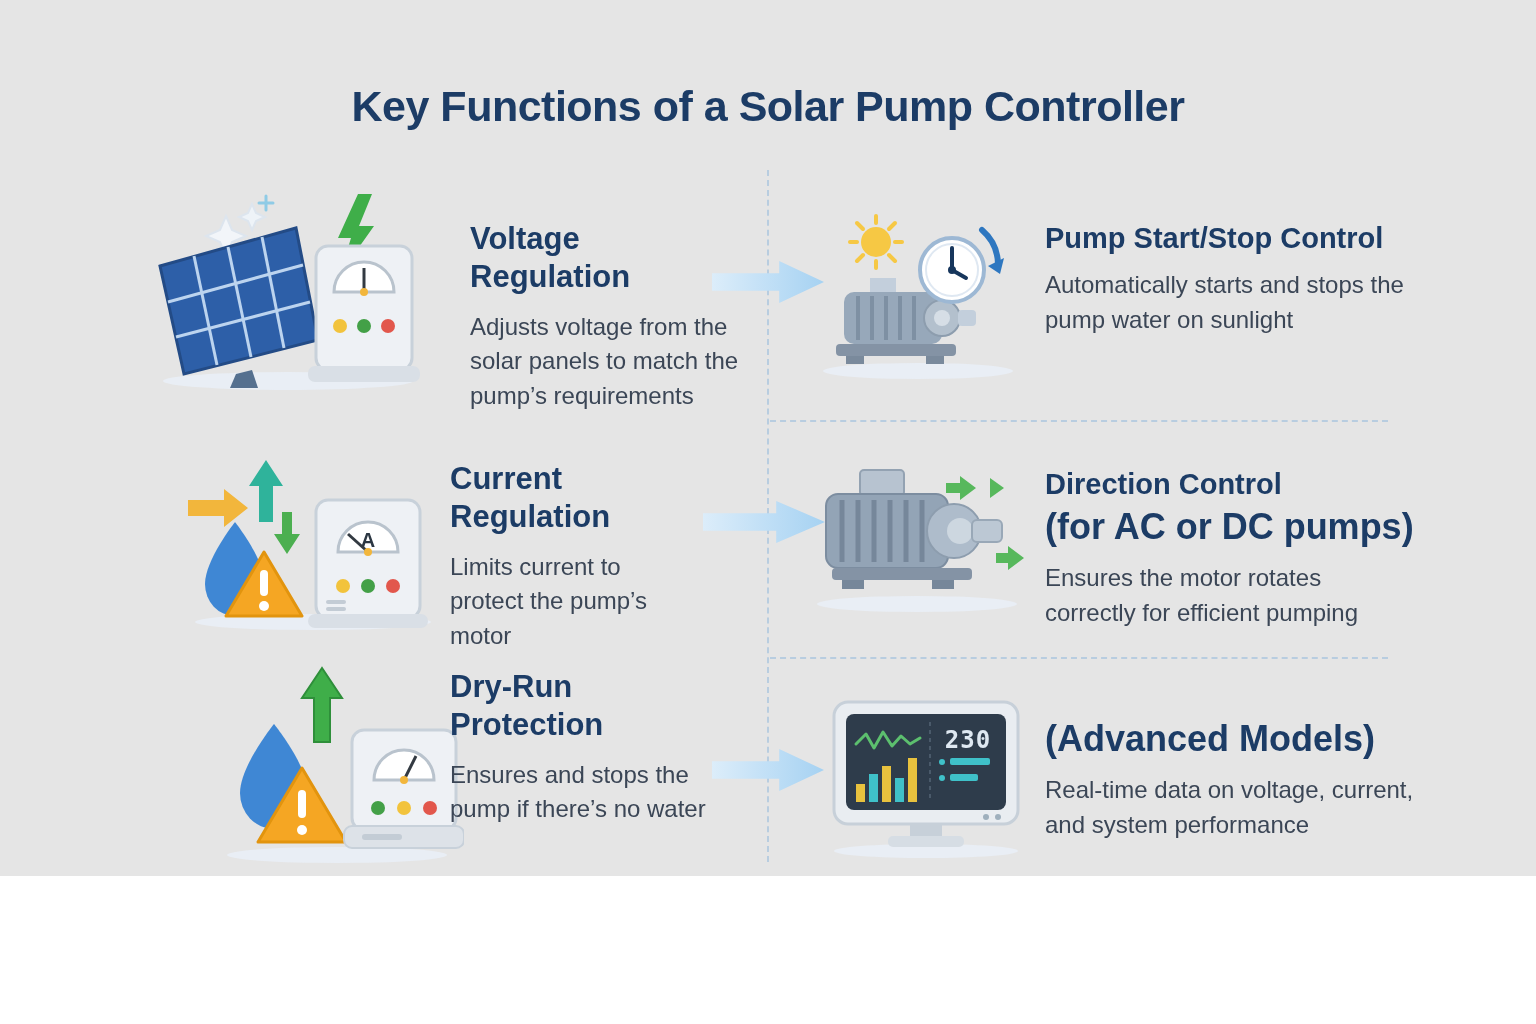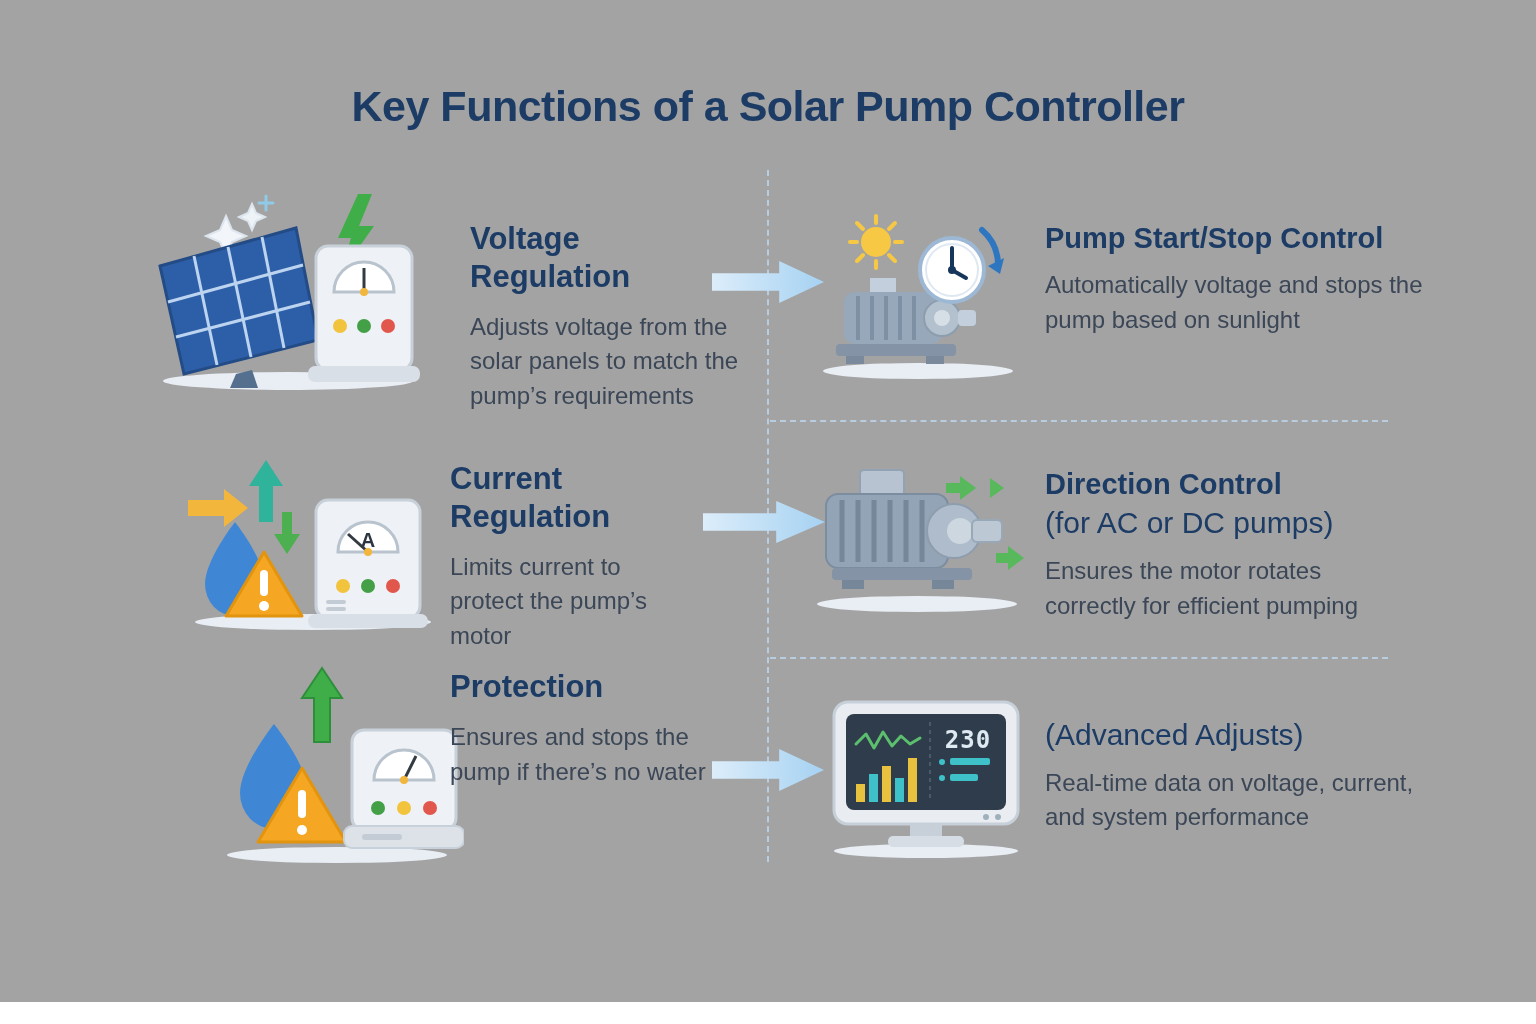--- a/index.html
+++ b/index.html
@@ -1,33 +1,33 @@
 <!DOCTYPE html>
 <html><head>
 <meta charset="utf-8">
 <style>
   html,body{margin:0;padding:0;background:#ffffff;}
   .canvas{
-    position:relative;width:1536px;height:1002px;background:#a3a3a3;
+    position:relative;width:1536px;height:876px;background:#e5e5e5;
     font-family:"Liberation Sans", sans-serif;overflow:hidden;
   }
   .title{
     position:absolute;left:0;top:82px;width:100%;text-align:center;
     font-size:43px;font-weight:700;color:#1c3c66;letter-spacing:-0.5px;margin:0;
   }
   .vline{position:absolute;left:767px;top:170px;height:692px;border-left:2px dashed #b8cde0;}
   .hline{position:absolute;left:770px;width:618px;border-top:2px dashed #b8cde0;}
   .hline1{top:420px;} .hline2{top:657px;}
   .icon-box{position:absolute;}
   .icon-box svg{display:block;}
   .txt{position:absolute;}
   .h-left{margin:0 0 14px 0;font-size:31px;font-weight:700;color:#1c3c66;line-height:1.22;}
   .h-left .line{display:block;}
   .h-right{margin:0;font-size:29px;font-weight:700;color:#1c3c66;line-height:1.25;}
-  .sub-right{display:block;font-size:30px;font-weight:400;color:#1c3c66;line-height:1.25;margin-top:2px;}
+  .sub-right{display:block;font-size:36px;font-weight:700;color:#1c3c66;line-height:1.25;margin-top:2px;}
   .desc{margin:12px 0 0 0;font-size:24px;color:#3b4656;line-height:1.45;}
   .w-l1{max-width:300px;} .w-l2{max-width:250px;} .w-l3{max-width:272px;}
   .w-r1{max-width:392px;} .w-r2{max-width:360px;} .w-r3{max-width:382px;}
   .flow-arrow{
     position:absolute;width:112px;height:44px;z-index:5;
     background:linear-gradient(to right,#dcedfa,#a6d2f2);
     clip-path:polygon(0% 30%,60% 30%,60% 2%,100% 50%,60% 98%,60% 70%,0% 70%);
   }
   .ammeter-letter{font-family:"Liberation Sans",sans-serif;font-weight:bold;font-size:20px;}
   .monitor-digits{font-family:"DejaVu Sans Mono",monospace;font-weight:bold;font-size:24px;letter-spacing:1px;}
@@ -111,21 +111,21 @@
       <line x1="134" y1="62" x2="134" y2="40" stroke="#17365c" stroke-width="4" stroke-linecap="round"></line>
       <line x1="134" y1="62" x2="148" y2="70" stroke="#17365c" stroke-width="4" stroke-linecap="round"></line>
       <circle cx="134" cy="62" r="4" fill="#17365c"></circle>
       <rect x="18" y="136" width="120" height="12" rx="4" fill="#8493a5"></rect>
       <rect x="28" y="148" width="18" height="8" fill="#7a8a9c"></rect>
       <rect x="108" y="148" width="18" height="8" fill="#7a8a9c"></rect>
     </svg>
   </div>
   <div class="txt" style="left:1045px;top:220px;">
     <h2 class="h-right">Pump Start/Stop Control</h2>
-    <p class="desc w-r1">Automatically voltage and stops the pump based on sunlight</p>
+    <p class="desc w-r1">Automatically starts and stops the pump water on sunlight</p>
   </div>
 
   <div class="icon-box" style="left:178px;top:448px;">
     <svg width="272" height="188" viewBox="0 0 272 188">
       <ellipse cx="135" cy="174" rx="118" ry="8" fill="#e9eef5"></ellipse>
       <path d="M10,52 h36 v-11 l24,19 -24,19 v-11 h-36 z" fill="#f2b63c"></path>
       <path d="M88,12 l17,26 h-10 v36 h-14 v-36 h-10 z" fill="#2fb39b"></path>
       <path d="M114,64 v22 h8 l-13,20 -13,-20 h8 v-22 z" fill="#4caf50"></path>
       <path d="M57,74 C57,74 27,112 27,136 a30,32 0 0 0 60,0 C87,112 57,74 57,74 z" fill="#3f87d4"></path>
       <path d="M86,104 L124,168 H48 Z" fill="#f5a623" stroke="#e2940e" stroke-width="3" stroke-linejoin="round"></path>
@@ -200,20 +200,21 @@
       <circle cx="192" cy="118" r="4" fill="#f2b63c"></circle>
       <circle cx="166" cy="146" r="7" fill="#43a047"></circle>
       <circle cx="192" cy="146" r="7" fill="#f2c33c"></circle>
       <circle cx="218" cy="146" r="7" fill="#e2574c"></circle>
       <rect x="132" y="164" width="120" height="22" rx="8" fill="#dde2e8" stroke="#c8d1da" stroke-width="2"></rect>
       <rect x="150" y="172" width="40" height="6" rx="3" fill="#c3ccd5"></rect>
     </svg>
   </div>
   <div class="txt" style="left:450px;top:668px;">
     <h2 class="h-left">
+      <span class="line">Dry-Run</span>
       <span class="line">Protection</span>
     </h2>
     <p class="desc w-l3">Ensures and stops the pump if there’s no water</p>
   </div>
 
   <div class="flow-arrow" style="left:712px;top:748px;"></div>
 
   <div class="icon-box" style="left:826px;top:696px;">
     <svg width="205" height="162" viewBox="0 0 205 162">
       <ellipse cx="100" cy="155" rx="92" ry="7" fill="#e9eef5"></ellipse>
@@ -232,18 +233,18 @@
       <rect x="69" y="82" width="9" height="24" fill="#3fc1c9"></rect>
       <rect x="82" y="62" width="9" height="44" fill="#e8c23e"></rect>
       <circle cx="160" cy="121" r="3" fill="#9fb0bd"></circle>
       <circle cx="172" cy="121" r="3" fill="#9fb0bd"></circle>
       <rect x="84" y="128" width="32" height="12" fill="#c7d0d9"></rect>
       <rect x="62" y="140" width="76" height="11" rx="5" fill="#d6dde4"></rect>
     </svg>
   </div>
   <div class="txt" style="left:1045px;top:714px;">
     <h2 class="h-right">
-      <span class="sub-right">(Advanced Adjusts)</span>
+      <span class="sub-right">(Advanced Models)</span>
     </h2>
     <p class="desc w-r3">Real-time data on voltage, current, and system performance</p>
   </div>
 
 </div>
 
 </body></html>

